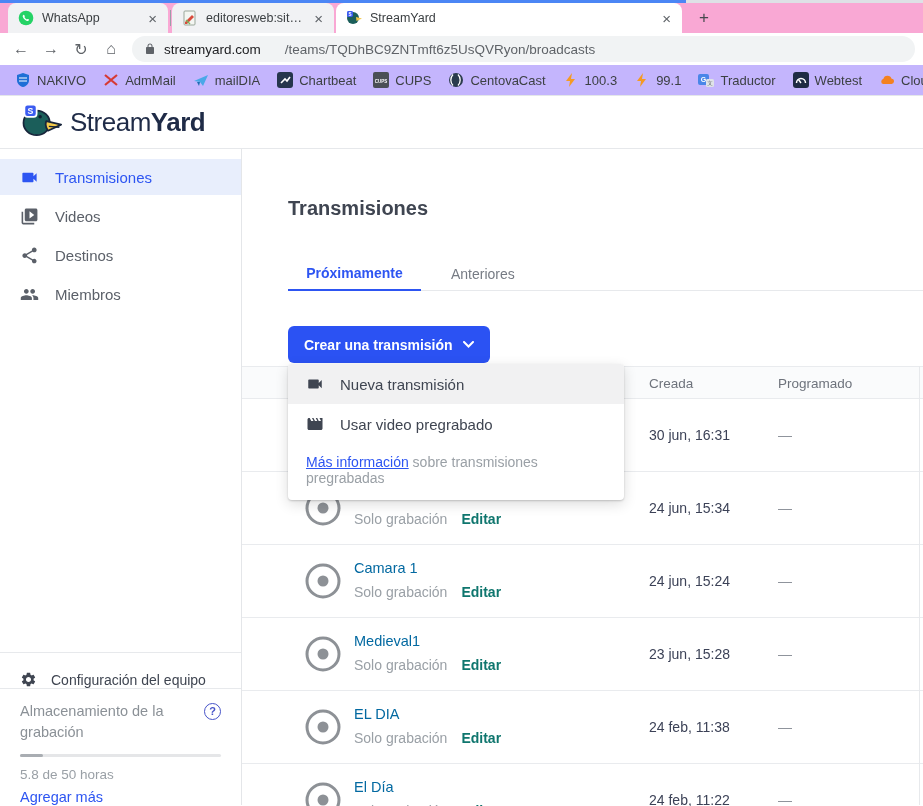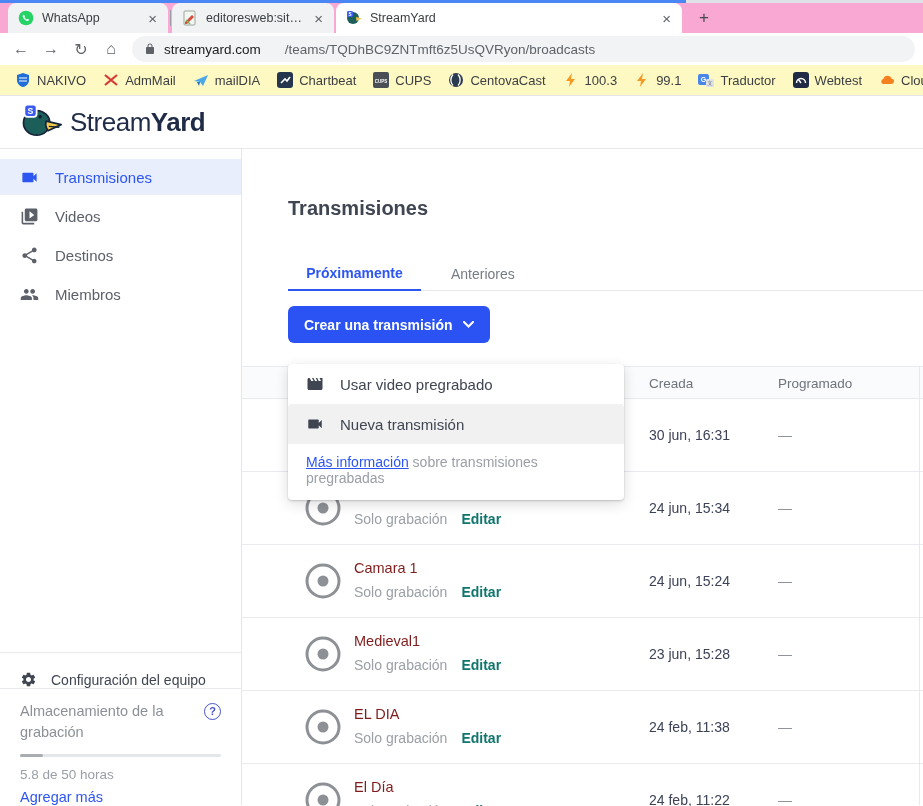--- a/index.html
+++ b/index.html
@@ -20,21 +20,21 @@
   .favicon { width:16px; height:16px; flex:0 0 16px; }
 
   .addressbar { height:32px; background:#fff; display:flex; align-items:center; padding:0 8px; gap:4px; }
   .navbtn { width:26px; height:26px; display:flex; align-items:center; justify-content:center;
     font-size:16px; color:#5f6368; }
   .urlpill { flex:1; height:26px; margin-left:4px; background:#f1f3f4; border-radius:14px;
     display:flex; align-items:center; padding:0 12px; gap:8px; font-size:13.5px; }
   .urlpill .domain { color:#202124; }
   .urlpill .path { color:#5f6368;margin-left:24px; }
 
-  .bookmarks { height:31px; background:#fef9c3; border-bottom:1px solid #e4e7ea;
+  .bookmarks { height:31px; background:#c4b5fd; border-bottom:1px solid #e4e7ea;
     display:flex; align-items:center; padding:0 12px; gap:11px; }
   .bm { display:flex; align-items:center; gap:6px; font-size:13px; color:#3c4043; padding:0 3px; cursor:pointer; }
 
   
   .appheader { height:53px; background:#fff; border-bottom:1px solid #e6e8eb;
     display:flex; align-items:center; padding:0 20px; }
   .wordmark { font-size:26px; color:#1f2b47; margin-left:8px; letter-spacing:-0.5px; }
   .wordmark b { font-weight:bold; }
 
   
@@ -61,33 +61,33 @@
   
   .main { position:relative; flex:1; background:#fff; }
   .page-title { position:absolute; left:46px; top:48px; font-size:20px; font-weight:bold; color:#3f4551; }
   .tabsrow { position:absolute; left:46px; right:0; top:108px; height:34px; border-bottom:1px solid #e7e9ec;
     display:flex; }
   .ptab { height:34px; display:flex; align-items:center; justify-content:center;
     font-size:14px; color:#767b84; cursor:pointer; }
   .ptab.t1 { width:133px; }
   .ptab.t2 { margin-left:24px; padding:0 6px; }
   .ptab.active { color:#2d55f2; font-weight:bold; border-bottom:2px solid #2d55f2; margin-bottom:-1px; }
-  .create-btn { position:absolute; left:46px; top:157px; height:37px; background:#2b52f3; color:#fff;
+  .create-btn { position:absolute; left:46px; top:177px; height:37px; background:#2b52f3; color:#fff;
     border:none; border-radius:6px; font-size:14px; font-weight:bold; padding:1px 16px;
     display:flex; align-items:center; gap:10px; cursor:pointer;
     font-family:"Liberation Sans","DejaVu Sans",sans-serif; }
 
   .table { position:absolute; top:217px; left:0; right:0; }
   .thead { position:relative; height:33px; background:#fafbfc; border-top:1px solid #e9ebee;
     border-bottom:1px solid #e9ebee; font-size:13.5px; color:#6e737c; }
   .col-created { position:absolute; left:407px; top:50%; transform:translateY(-50%); }
   .col-sched { position:absolute; left:536px; top:50%; transform:translateY(-50%); }
   .trow { position:relative; height:73px; border-bottom:1px solid #e9ebee; }
   .rec { position:absolute; left:62px; top:50%; transform:translateY(-50%); }
-  .rtitle { position:absolute; left:112px; top:15px; font-size:14.5px; color:#7f1d1d; }
+  .rtitle { position:absolute; left:112px; top:15px; font-size:14.5px; color:#0369a1; }
   .rsub { position:absolute; left:112px; top:39px; font-size:14px; color:#9aa0a6; }
   .rsub .edit { color:#0f766e; font-weight:bold; margin-left:14px; cursor:pointer; }
   .rcreated { position:absolute; left:407px; top:50%; transform:translateY(-50%); font-size:14px; color:#3c4257; }
   .rsched { position:absolute; left:536px; top:50%; transform:translateY(-50%); font-size:14px; color:#8f949c; }
   .edge-line { position:absolute; right:3px; top:217px; bottom:0; width:1px; background:#e7e9ec; }
 
   
   .dropdown { position:absolute; left:46px; top:215px; width:336px; background:#fff; border-radius:4px;
     box-shadow:0 1px 2px rgba(0,0,0,.18), 0 4px 14px rgba(0,0,0,.14); z-index:20; padding-bottom:6px; }
   .dd-item { height:40px; display:flex; align-items:center; gap:16px; padding:0 18px;
@@ -364,28 +364,28 @@
         <span class="rtitle">El Día</span>
         <span class="rsub"><span>Solo grabación</span><span class="edit">Editar</span></span>
         <span class="rcreated">24 feb, 11:22</span>
         <span class="rsched">—</span>
       </div>
     </div>
 
     <div class="edge-line"></div>
 
     <div class="dropdown">
+      <div class="dd-item hl">
+        <svg width="18" height="18" viewBox="0 0 24 24">
+            <path fill="#3f4551" d="M17 10.5V7c0-.55-.45-1-1-1H4c-.55 0-1 .45-1 1v10c0 .55.45 1 1 1h12c.55 0 1-.45 1-1v-3.5l4 4v-11l-4 4z"></path>
+          </svg>
+        <span>Nueva transmisión</span>
+      </div>
       <div class="dd-item">
         <svg width="18" height="18" viewBox="0 0 24 24">
             <path fill="#3f4551" d="M18 4l2 4h-3l-2-4h-2l2 4h-3l-2-4H8l2 4H7L5 4H4c-1.1 0-2 .9-2 2v12c0 1.1.9 2 2 2h16c1.1 0 2-.9 2-2V4h-4z"></path>
           </svg>
         <span>Usar video pregrabado</span>
       </div>
-      <div class="dd-item hl">
-        <svg width="18" height="18" viewBox="0 0 24 24">
-            <path fill="#3f4551" d="M17 10.5V7c0-.55-.45-1-1-1H4c-.55 0-1 .45-1 1v10c0 .55.45 1 1 1h12c.55 0 1-.45 1-1v-3.5l4 4v-11l-4 4z"></path>
-          </svg>
-        <span>Nueva transmisión</span>
-      </div>
       <div class="dd-foot"><a>Más información</a><span> sobre transmisiones pregrabadas</span></div>
     </div>
   </div>
 </div>
 
 </body></html>

